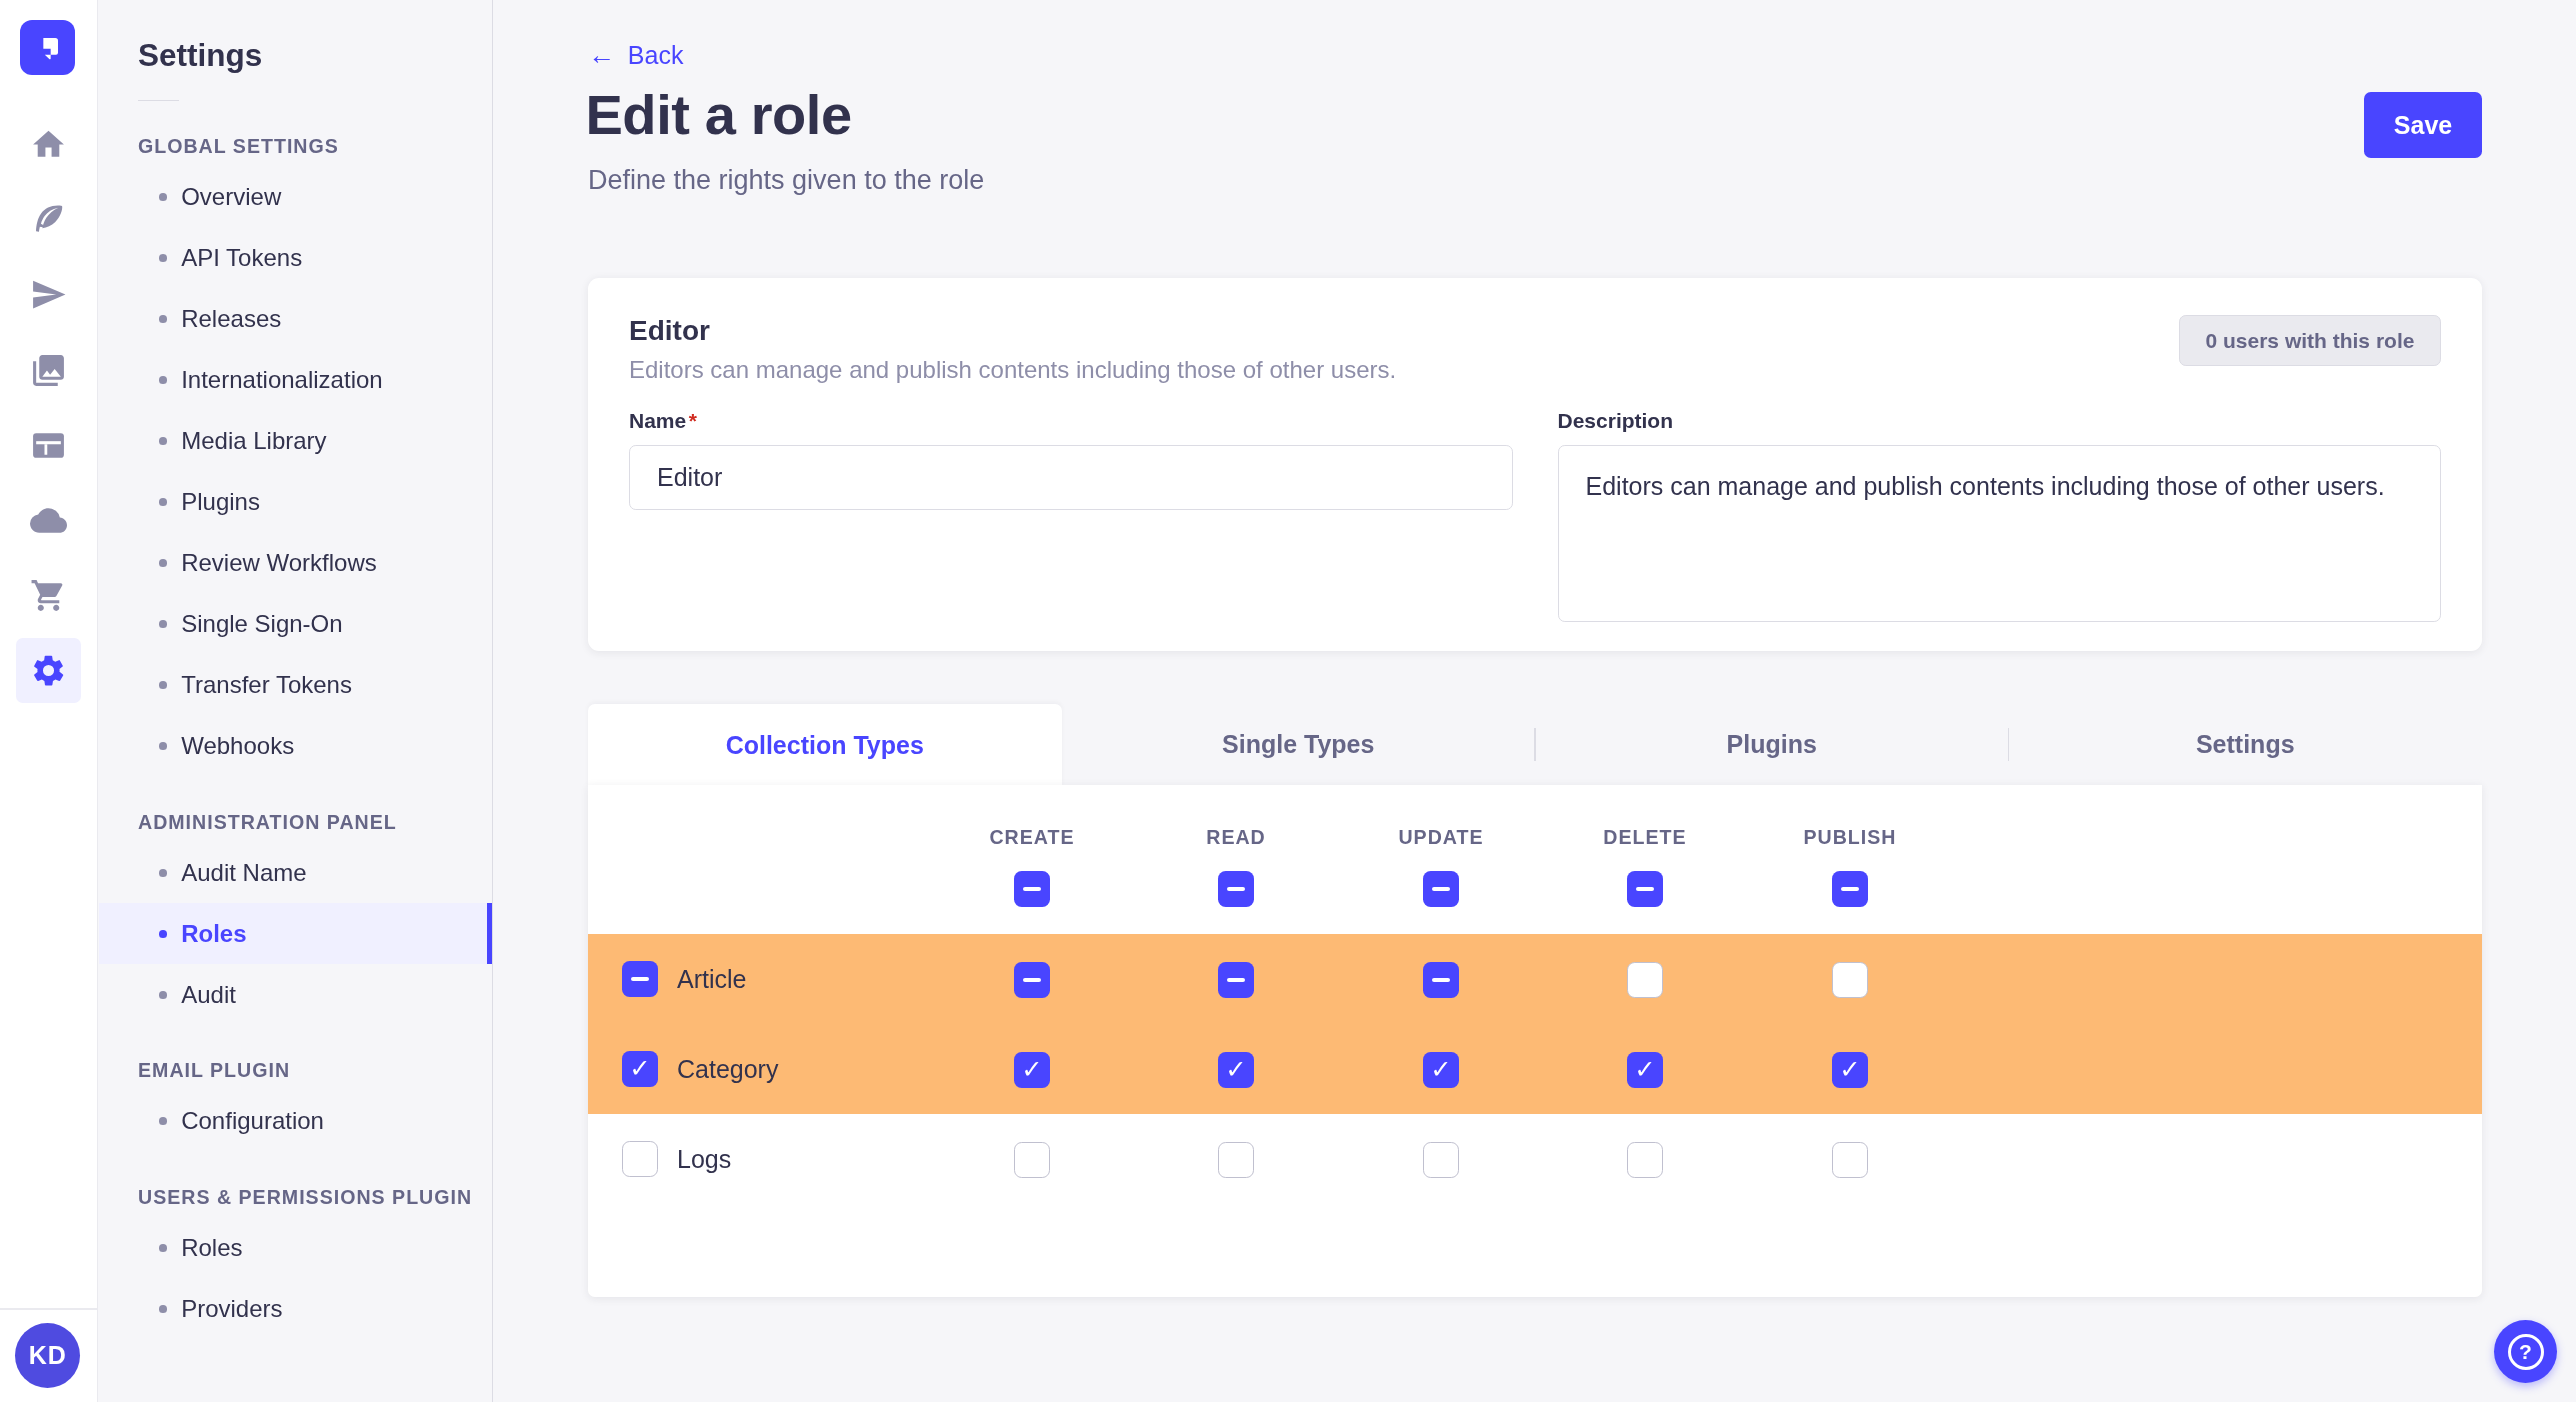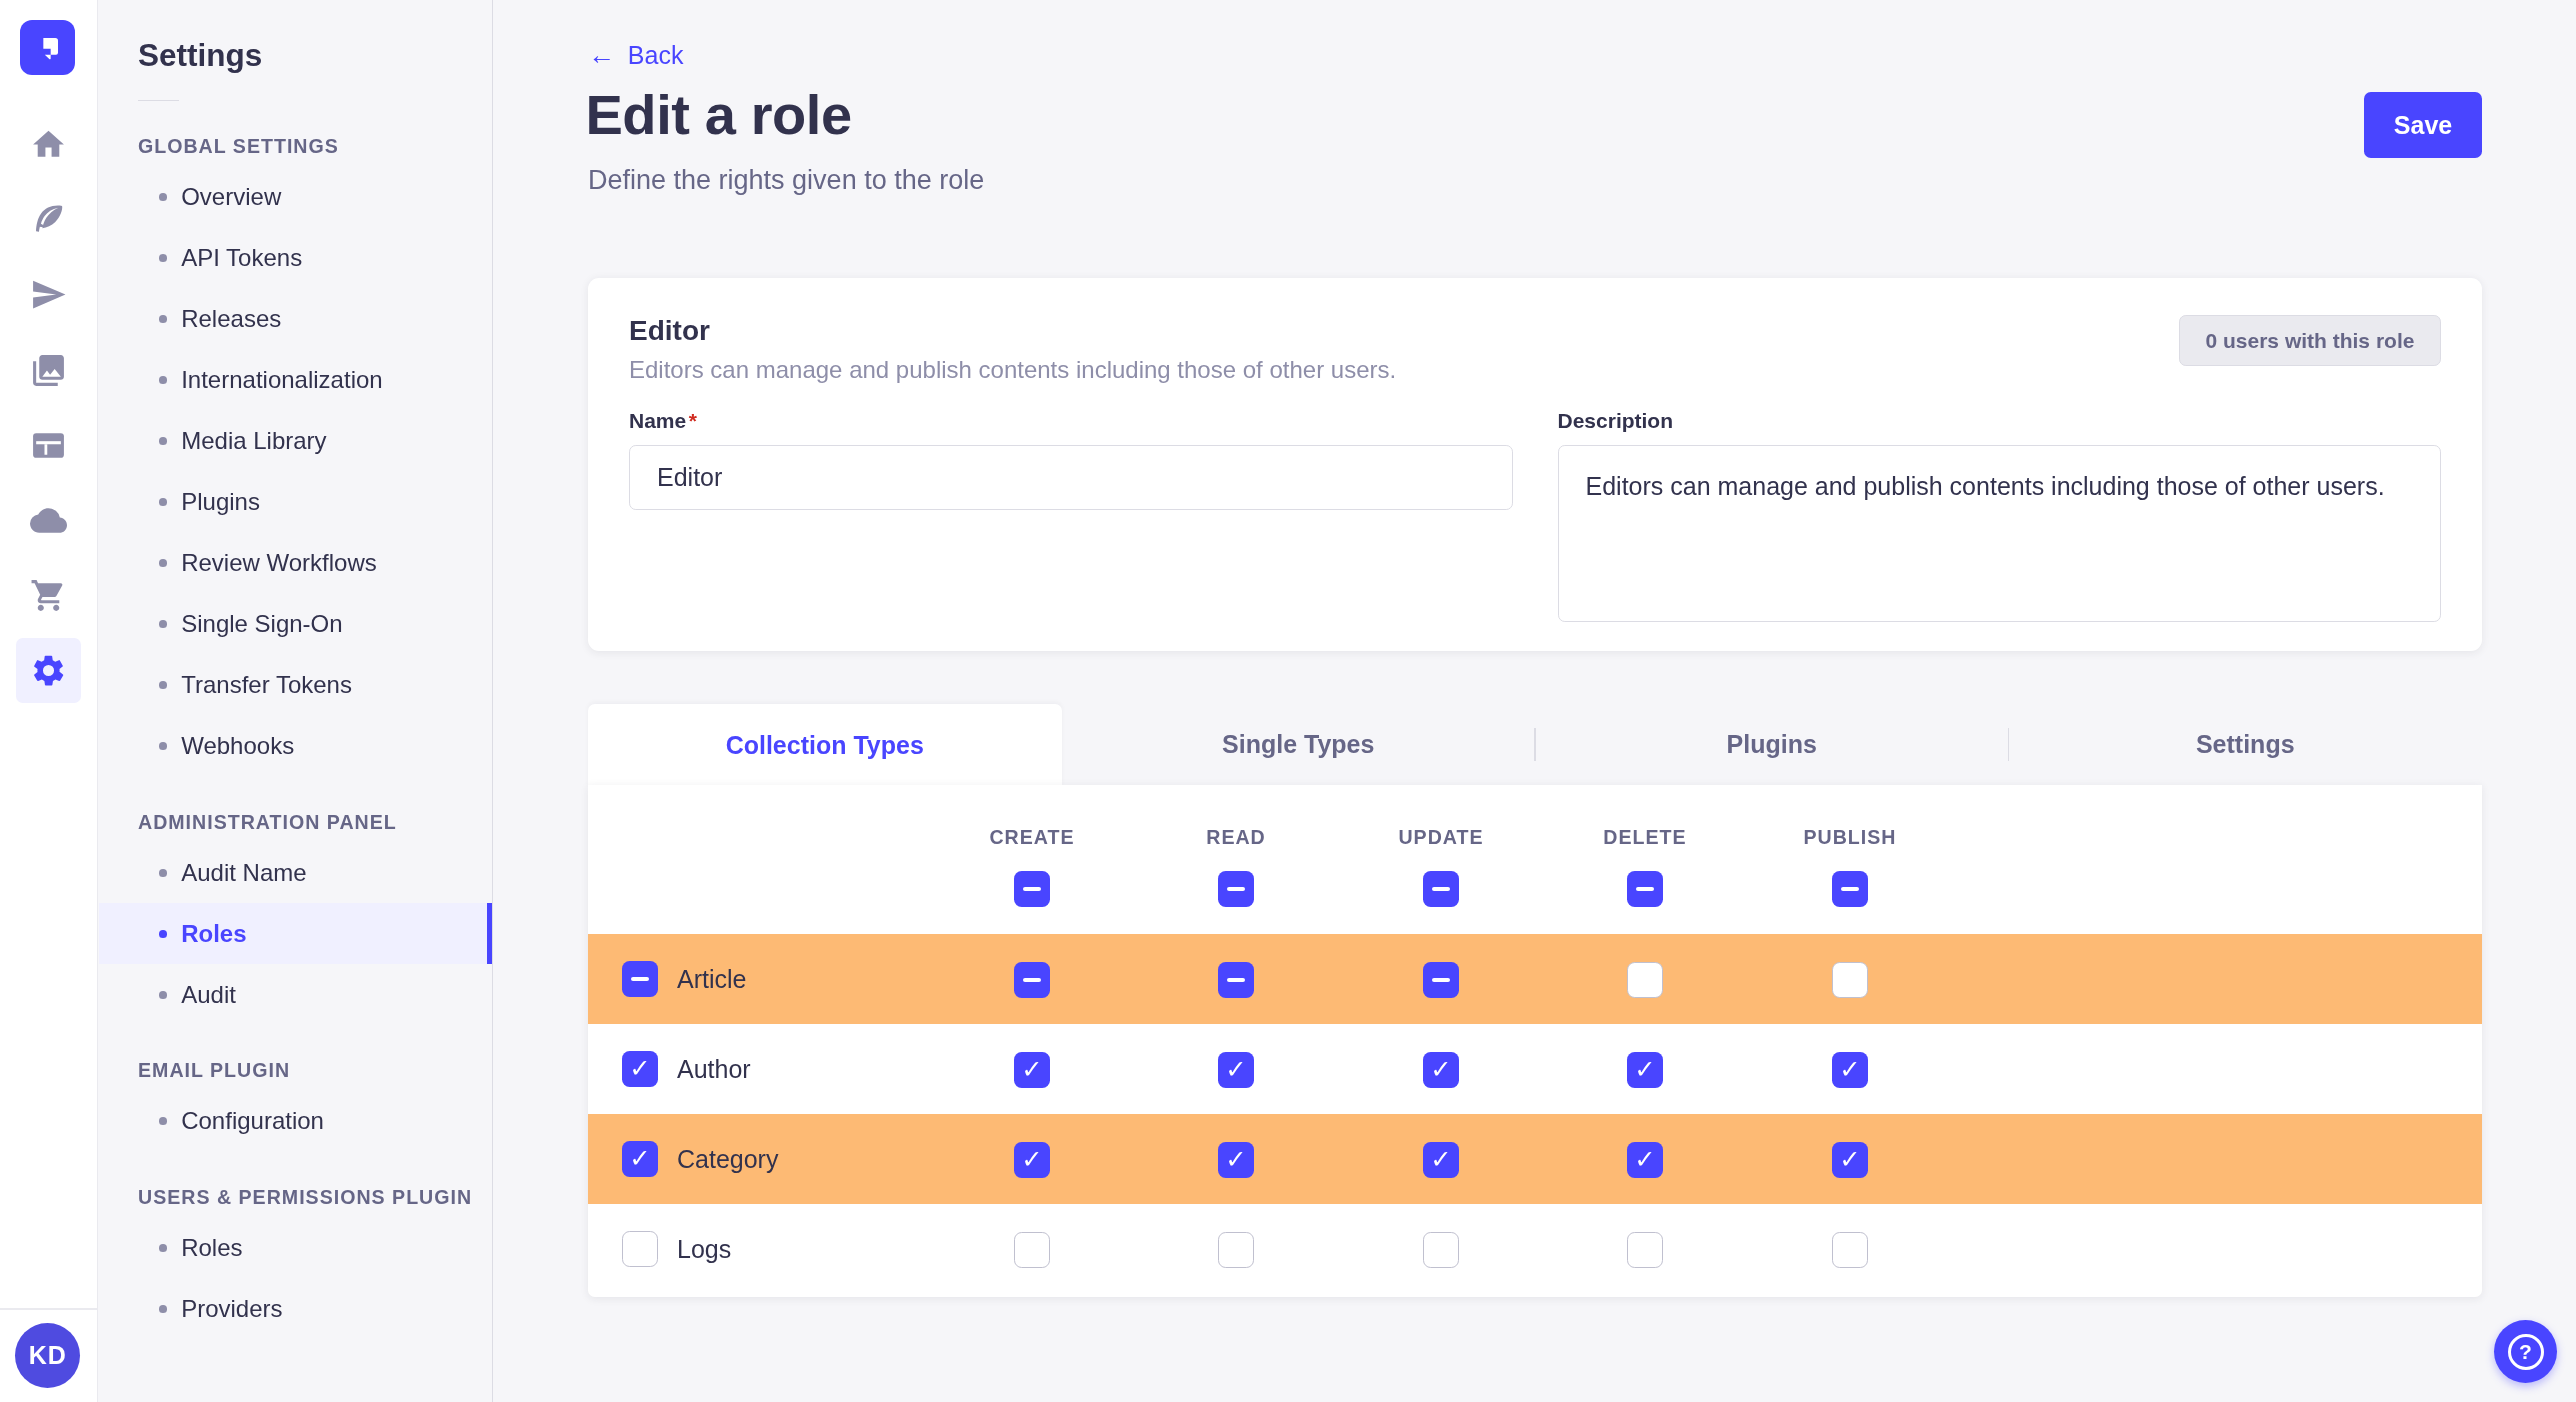--- a/index.html
+++ b/index.html
@@ -302,39 +302,20 @@
             <div class="cell-cb" style="left: 853px;">
               <div class="checkbox indeterminate" aria-checked="mixed"></div>
             </div>
             <div class="cell-cb" style="left: 1057px;">
               <div class="checkbox unchecked" aria-checked="false"></div>
             </div>
             <div class="cell-cb" style="left: 1262px;">
               <div class="checkbox unchecked" aria-checked="false"></div>
             </div>
           </div>
-          <div class="perm-row">
-            <div class="checkbox checked" aria-checked="true"></div>
-            <span class="row-label">Author</span>
-            <div class="cell-cb" style="left: 444px;">
-              <div class="checkbox checked" aria-checked="true"></div>
-            </div>
-            <div class="cell-cb" style="left: 648px;">
-              <div class="checkbox checked" aria-checked="true"></div>
-            </div>
-            <div class="cell-cb" style="left: 853px;">
-              <div class="checkbox checked" aria-checked="true"></div>
-            </div>
-            <div class="cell-cb" style="left: 1057px;">
-              <div class="checkbox checked" aria-checked="true"></div>
-            </div>
-            <div class="cell-cb" style="left: 1262px;">
-              <div class="checkbox checked" aria-checked="true"></div>
-            </div>
-          </div>
           <div class="perm-row alt">
             <div class="checkbox checked" aria-checked="true"></div>
             <span class="row-label">Category</span>
             <div class="cell-cb" style="left: 444px;">
               <div class="checkbox checked" aria-checked="true"></div>
             </div>
             <div class="cell-cb" style="left: 648px;">
               <div class="checkbox checked" aria-checked="true"></div>
             </div>
             <div class="cell-cb" style="left: 853px;">

